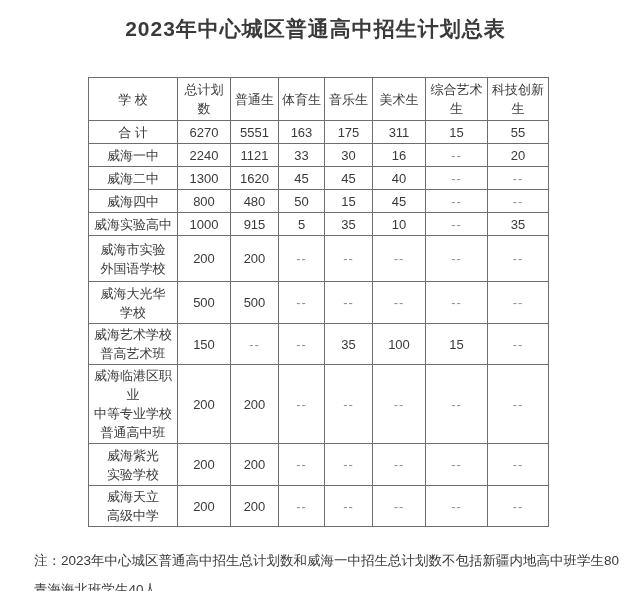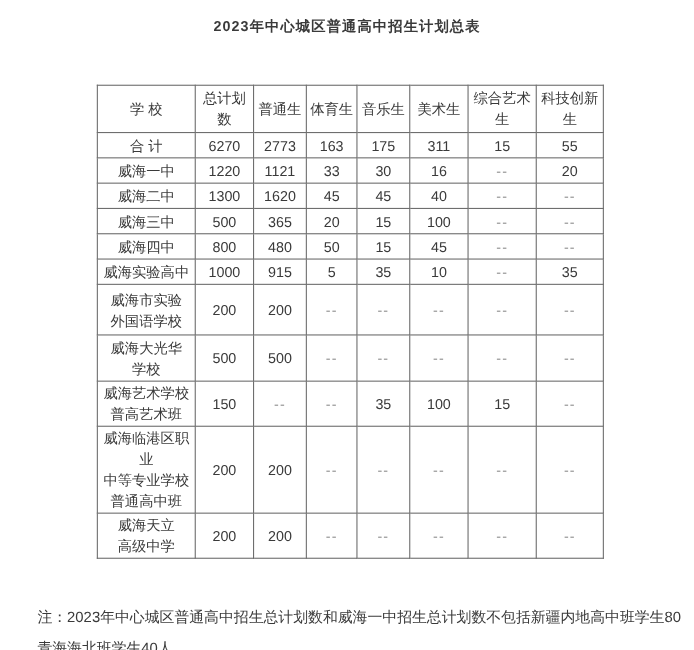--- a/index.html
+++ b/index.html
@@ -13,21 +13,21 @@
     width:631px;height:591px;
     background:var(--background);
     font-family:"Liberation Sans","DejaVu Sans",sans-serif;
     color:var(--text);
     overflow:hidden;
   }
   .page{position:relative;width:631px;height:591px;}
   .title{
     margin-top:15px;
     text-align:center;
-    font-size:13px;
+    font-size:21px;
     font-weight:bold;
     letter-spacing:1px;
     color:var(--text);
   }
   .table-wrap{
     position:absolute;
     left:88px;top:62px;
   }
   table{
     border-collapse:collapse;
@@ -93,60 +93,50 @@
           <th>美术生</th>
           <th>综合艺术
 生</th>
           <th>科技创新
 生</th>
         </tr>
 
         <tr class="h-1">
           <td>合 计</td>
           <td>6270</td>
-          <td>2773</td>
+          <td>5551</td>
           <td>163</td>
           <td>175</td>
           <td>311</td>
           <td>15</td>
           <td>55</td>
         </tr>
 
         <tr class="h-1">
           <td>威海一中</td>
-          <td>1220</td>
+          <td>2240</td>
           <td>1121</td>
           <td>33</td>
           <td>30</td>
           <td>16</td>
           <td class="dim">--</td>
           <td>20</td>
         </tr>
 
         <tr class="h-1">
           <td>威海二中</td>
           <td>1300</td>
           <td>1620</td>
           <td>45</td>
           <td>45</td>
           <td>40</td>
           <td class="dim">--</td>
           <td class="dim">--</td>
         </tr>
 
-        <tr class="h-1">
-          <td>威海三中</td>
-          <td>500</td>
-          <td>365</td>
-          <td>20</td>
-          <td>15</td>
-          <td>100</td>
-          <td class="dim">--</td>
-          <td class="dim">--</td>
-        </tr>
 
         <tr class="h-1">
           <td>威海四中</td>
           <td>800</td>
           <td>480</td>
           <td>50</td>
           <td>15</td>
           <td>45</td>
           <td class="dim">--</td>
           <td class="dim">--</td>
@@ -206,20 +196,31 @@
 普通高中班</td>
           <td>200</td>
           <td>200</td>
           <td class="dim">--</td>
           <td class="dim">--</td>
           <td class="dim">--</td>
           <td class="dim">--</td>
           <td class="dim">--</td>
         </tr>
 
+        <tr class="h-2">
+          <td>威海紫光
+实验学校</td>
+          <td>200</td>
+          <td>200</td>
+          <td class="dim">--</td>
+          <td class="dim">--</td>
+          <td class="dim">--</td>
+          <td class="dim">--</td>
+          <td class="dim">--</td>
+        </tr>
 
         <tr class="h-2b">
           <td>威海天立
 高级中学</td>
           <td>200</td>
           <td>200</td>
           <td class="dim">--</td>
           <td class="dim">--</td>
           <td class="dim">--</td>
           <td class="dim">--</td>

